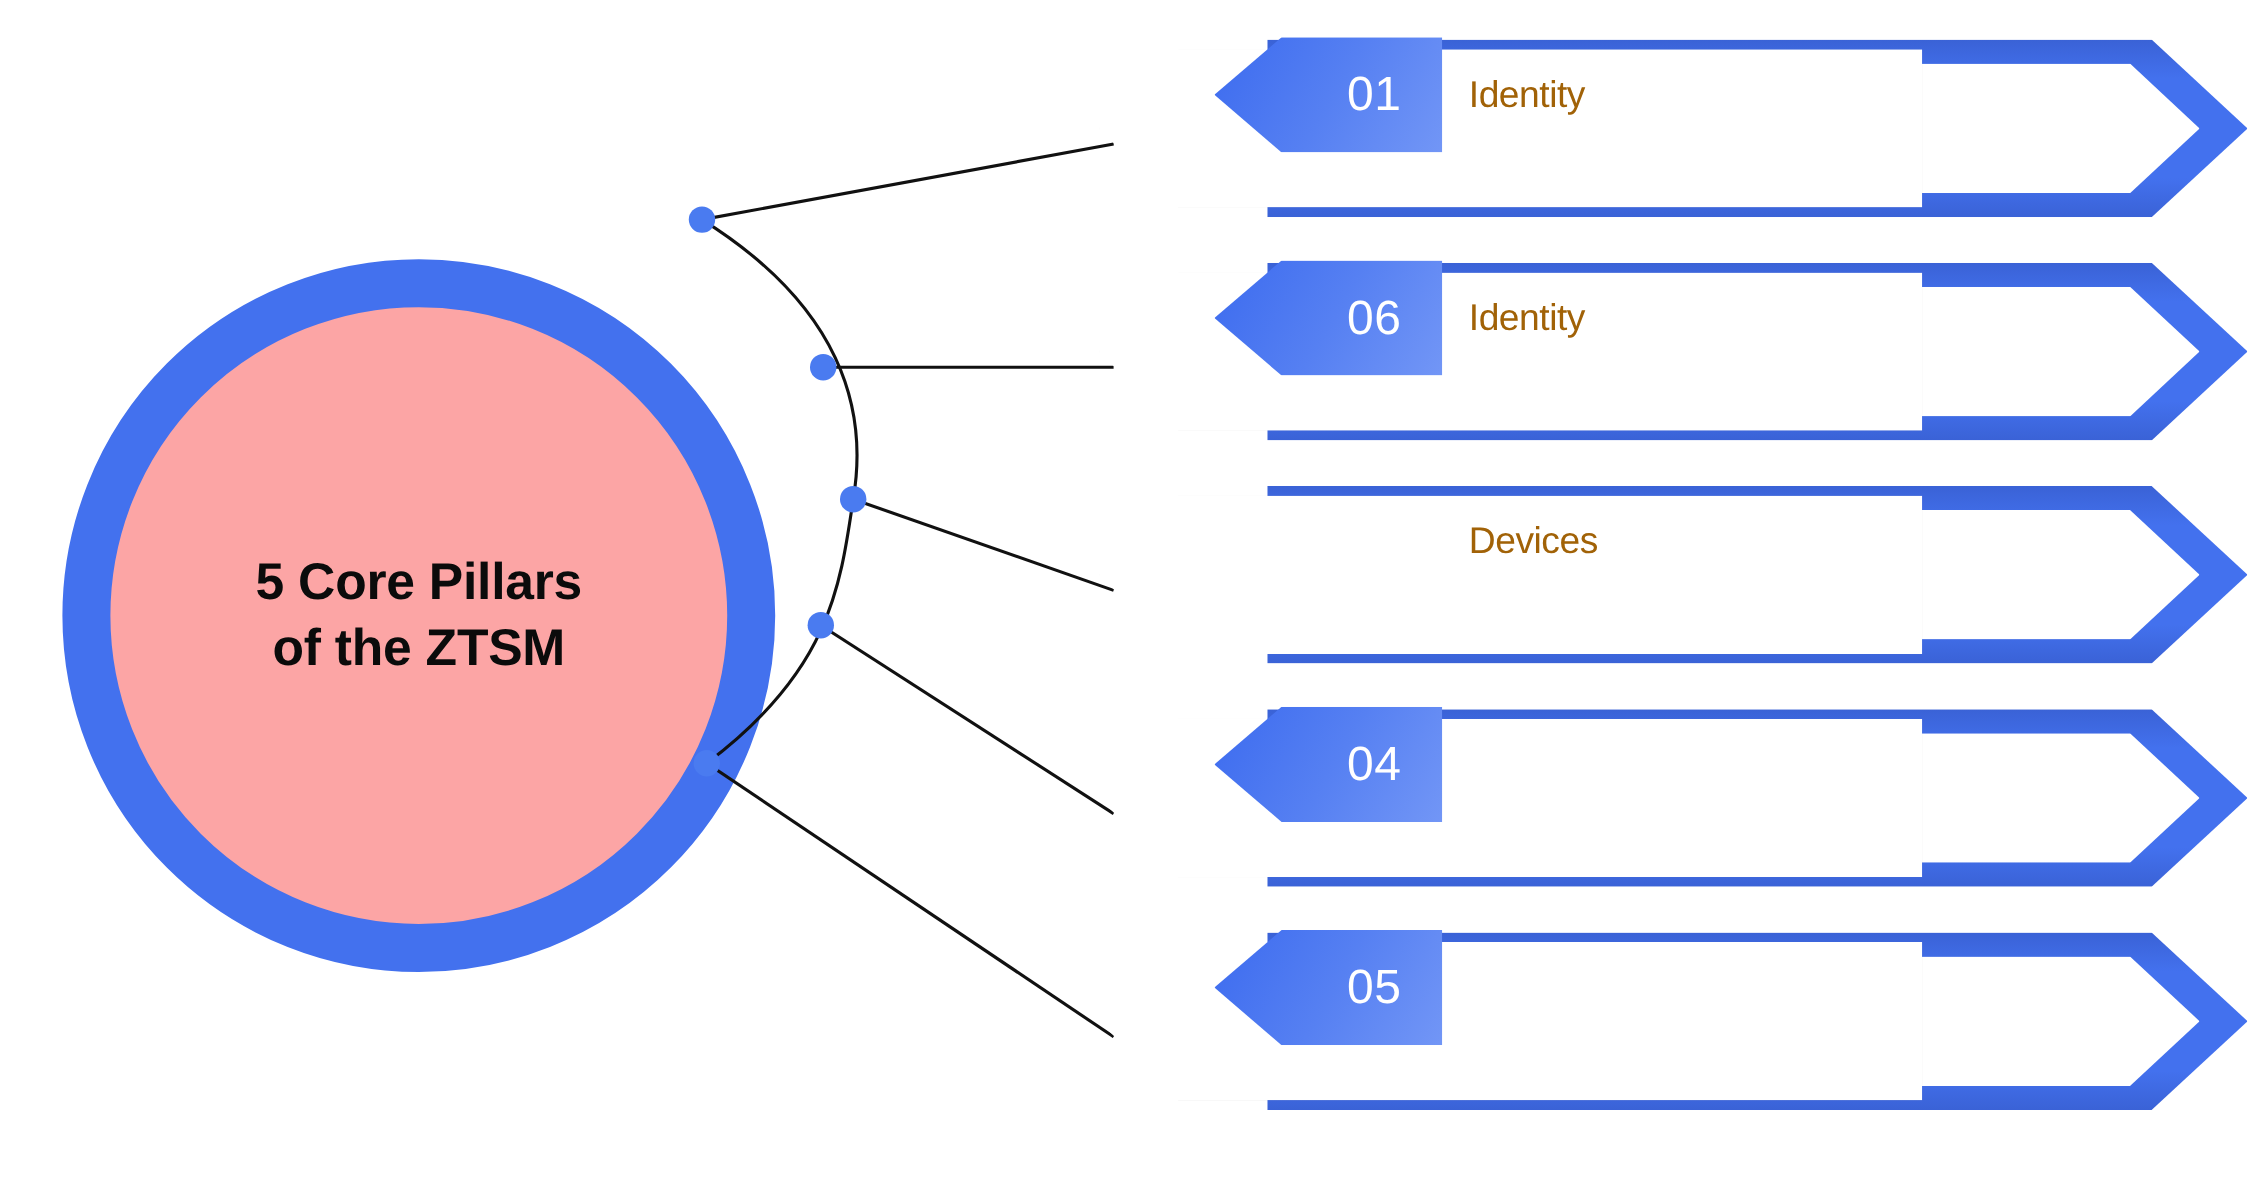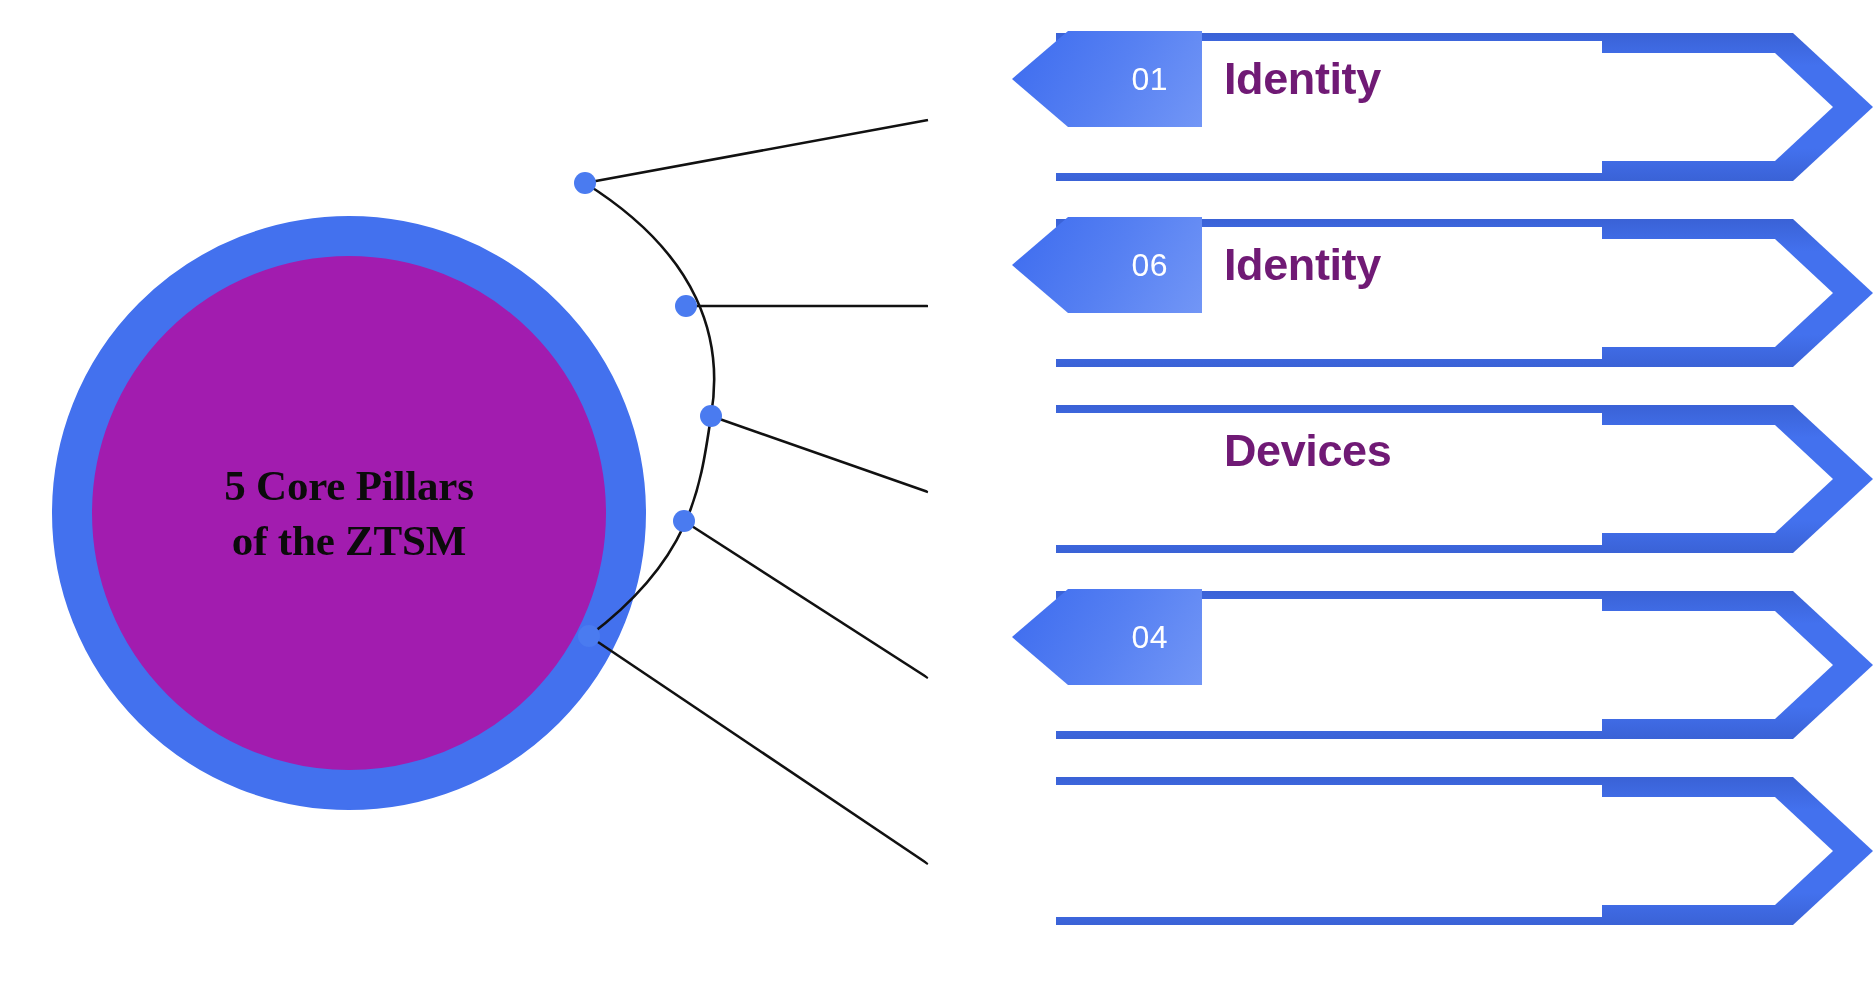--- a/index.html
+++ b/index.html
@@ -22,25 +22,24 @@
   
   #hub {
     position: absolute;
     left: 52px;
     top: 216px;
     width: 594px;
     height: 594px;
     border-radius: 50%;
     box-sizing: border-box;
     border: 40px solid #4371EE;
-    background: #a21caf;
+    background: #fca5a5;
     display: flex;
     align-items: center;
     justify-content: center;
-    font-family: Liberation Serif, serif;
   }
   #hub-label {
     font-size: 43px;
     font-weight: bold;
     line-height: 1.28;
     color: #0b0b0b;
     text-align: center;
     letter-spacing: -0.2px;
     white-space: pre-line;
     max-width: 420px;
@@ -111,36 +110,36 @@
     width: 190px;
     height: 96px;
     background: linear-gradient(120deg, #3C6BEF 0%, #5680F2 52%, #7296F6 100%);
     clip-path: polygon(56px 0, 100% 0, 100% 100%, 56px 100%, 0 50%);
     display: flex;
     align-items: center;
     justify-content: flex-end;
   }
   .badge-num {
     color: #ffffff;
-    font-size: 32px;
+    font-size: 40px;
     font-weight: 500;
     letter-spacing: 0.5px;
     padding-right: 34px;
   }
 
   .card-title {
     position: absolute;
     left: 308px;
     top: 0;
     height: 132px;
     display: flex;
     align-items: center;
-    font-size: 45px;
-    font-weight: bold;
-    color: #701a75;
+    font-size: 31px;
+    font-weight: normal;
+    color: #a16207;
     letter-spacing: -0.4px;
     white-space: nowrap;
   }
 </style>
 </head>
 <body>
 
 <div id="stage">
 
   <div id="hub">
@@ -195,15 +194,18 @@
     <div class="card"></div>
     <div class="badge">
       <span class="badge-num">04</span>
     </div>
   </div>
 
   <div class="row row-4">
     <div class="banner"></div>
     <div class="banner-inner"></div>
     <div class="card"></div>
+    <div class="badge">
+      <span class="badge-num">05</span>
+    </div>
   </div>
 
 </div>
 
 </body></html>

